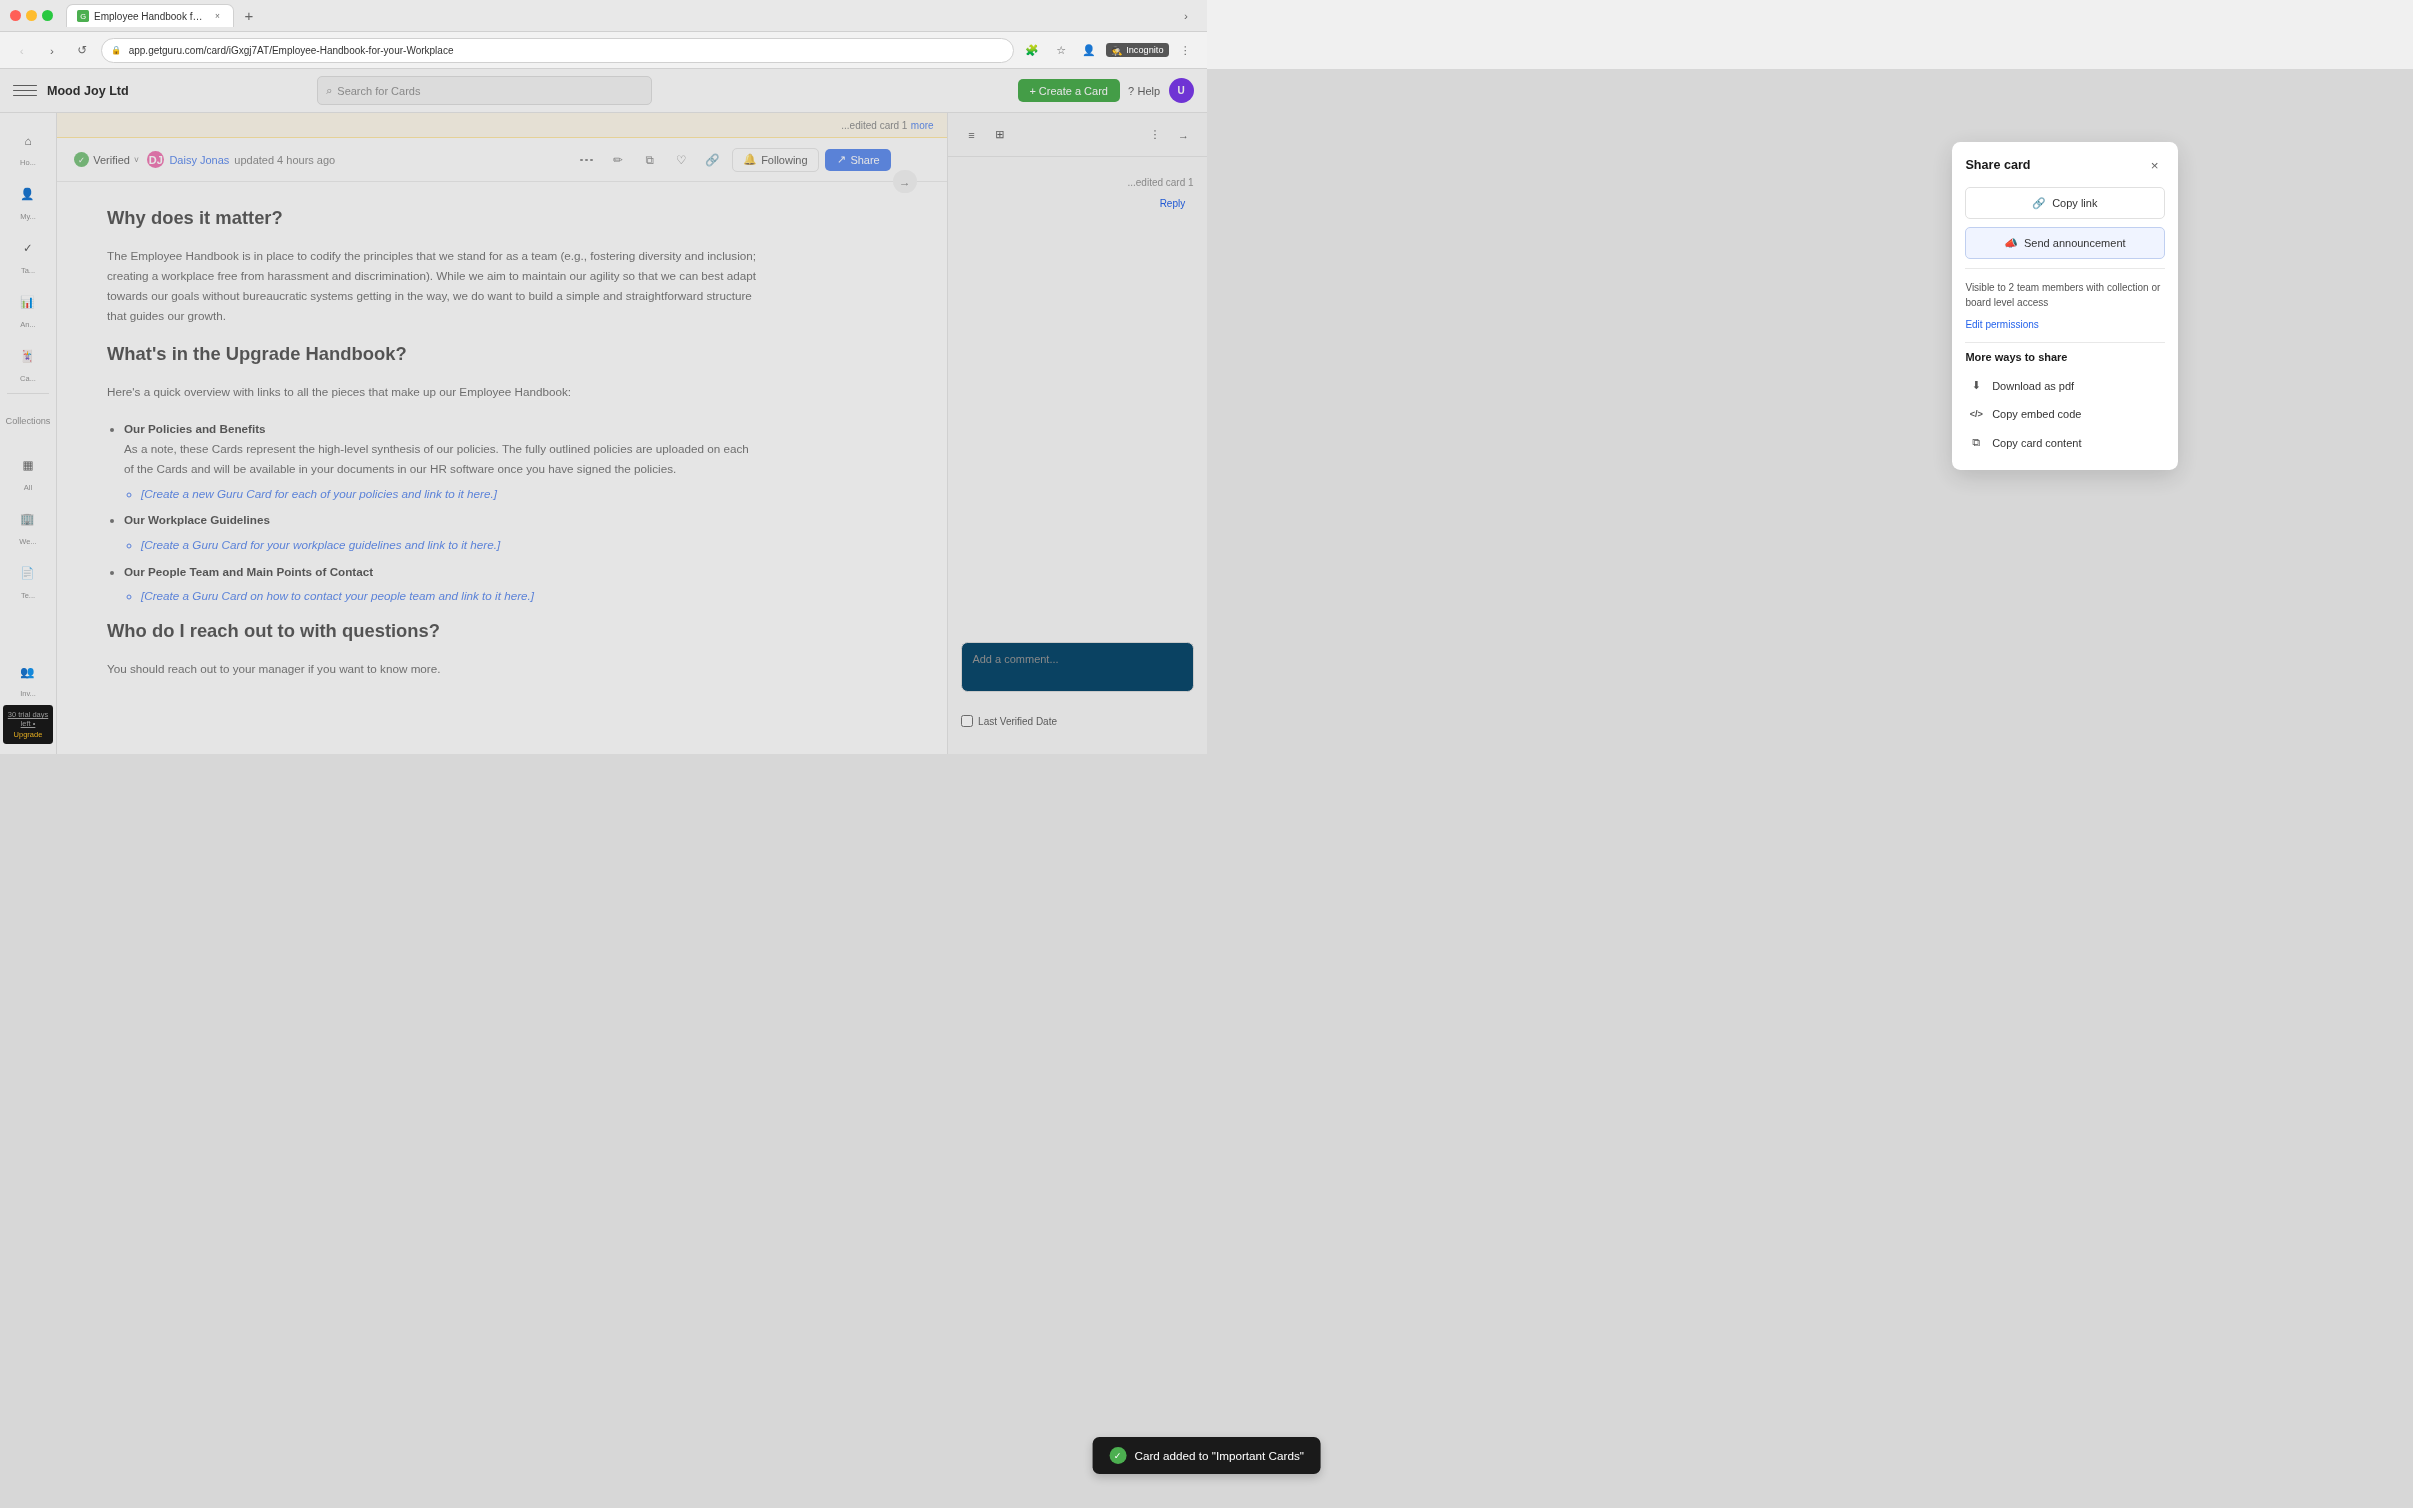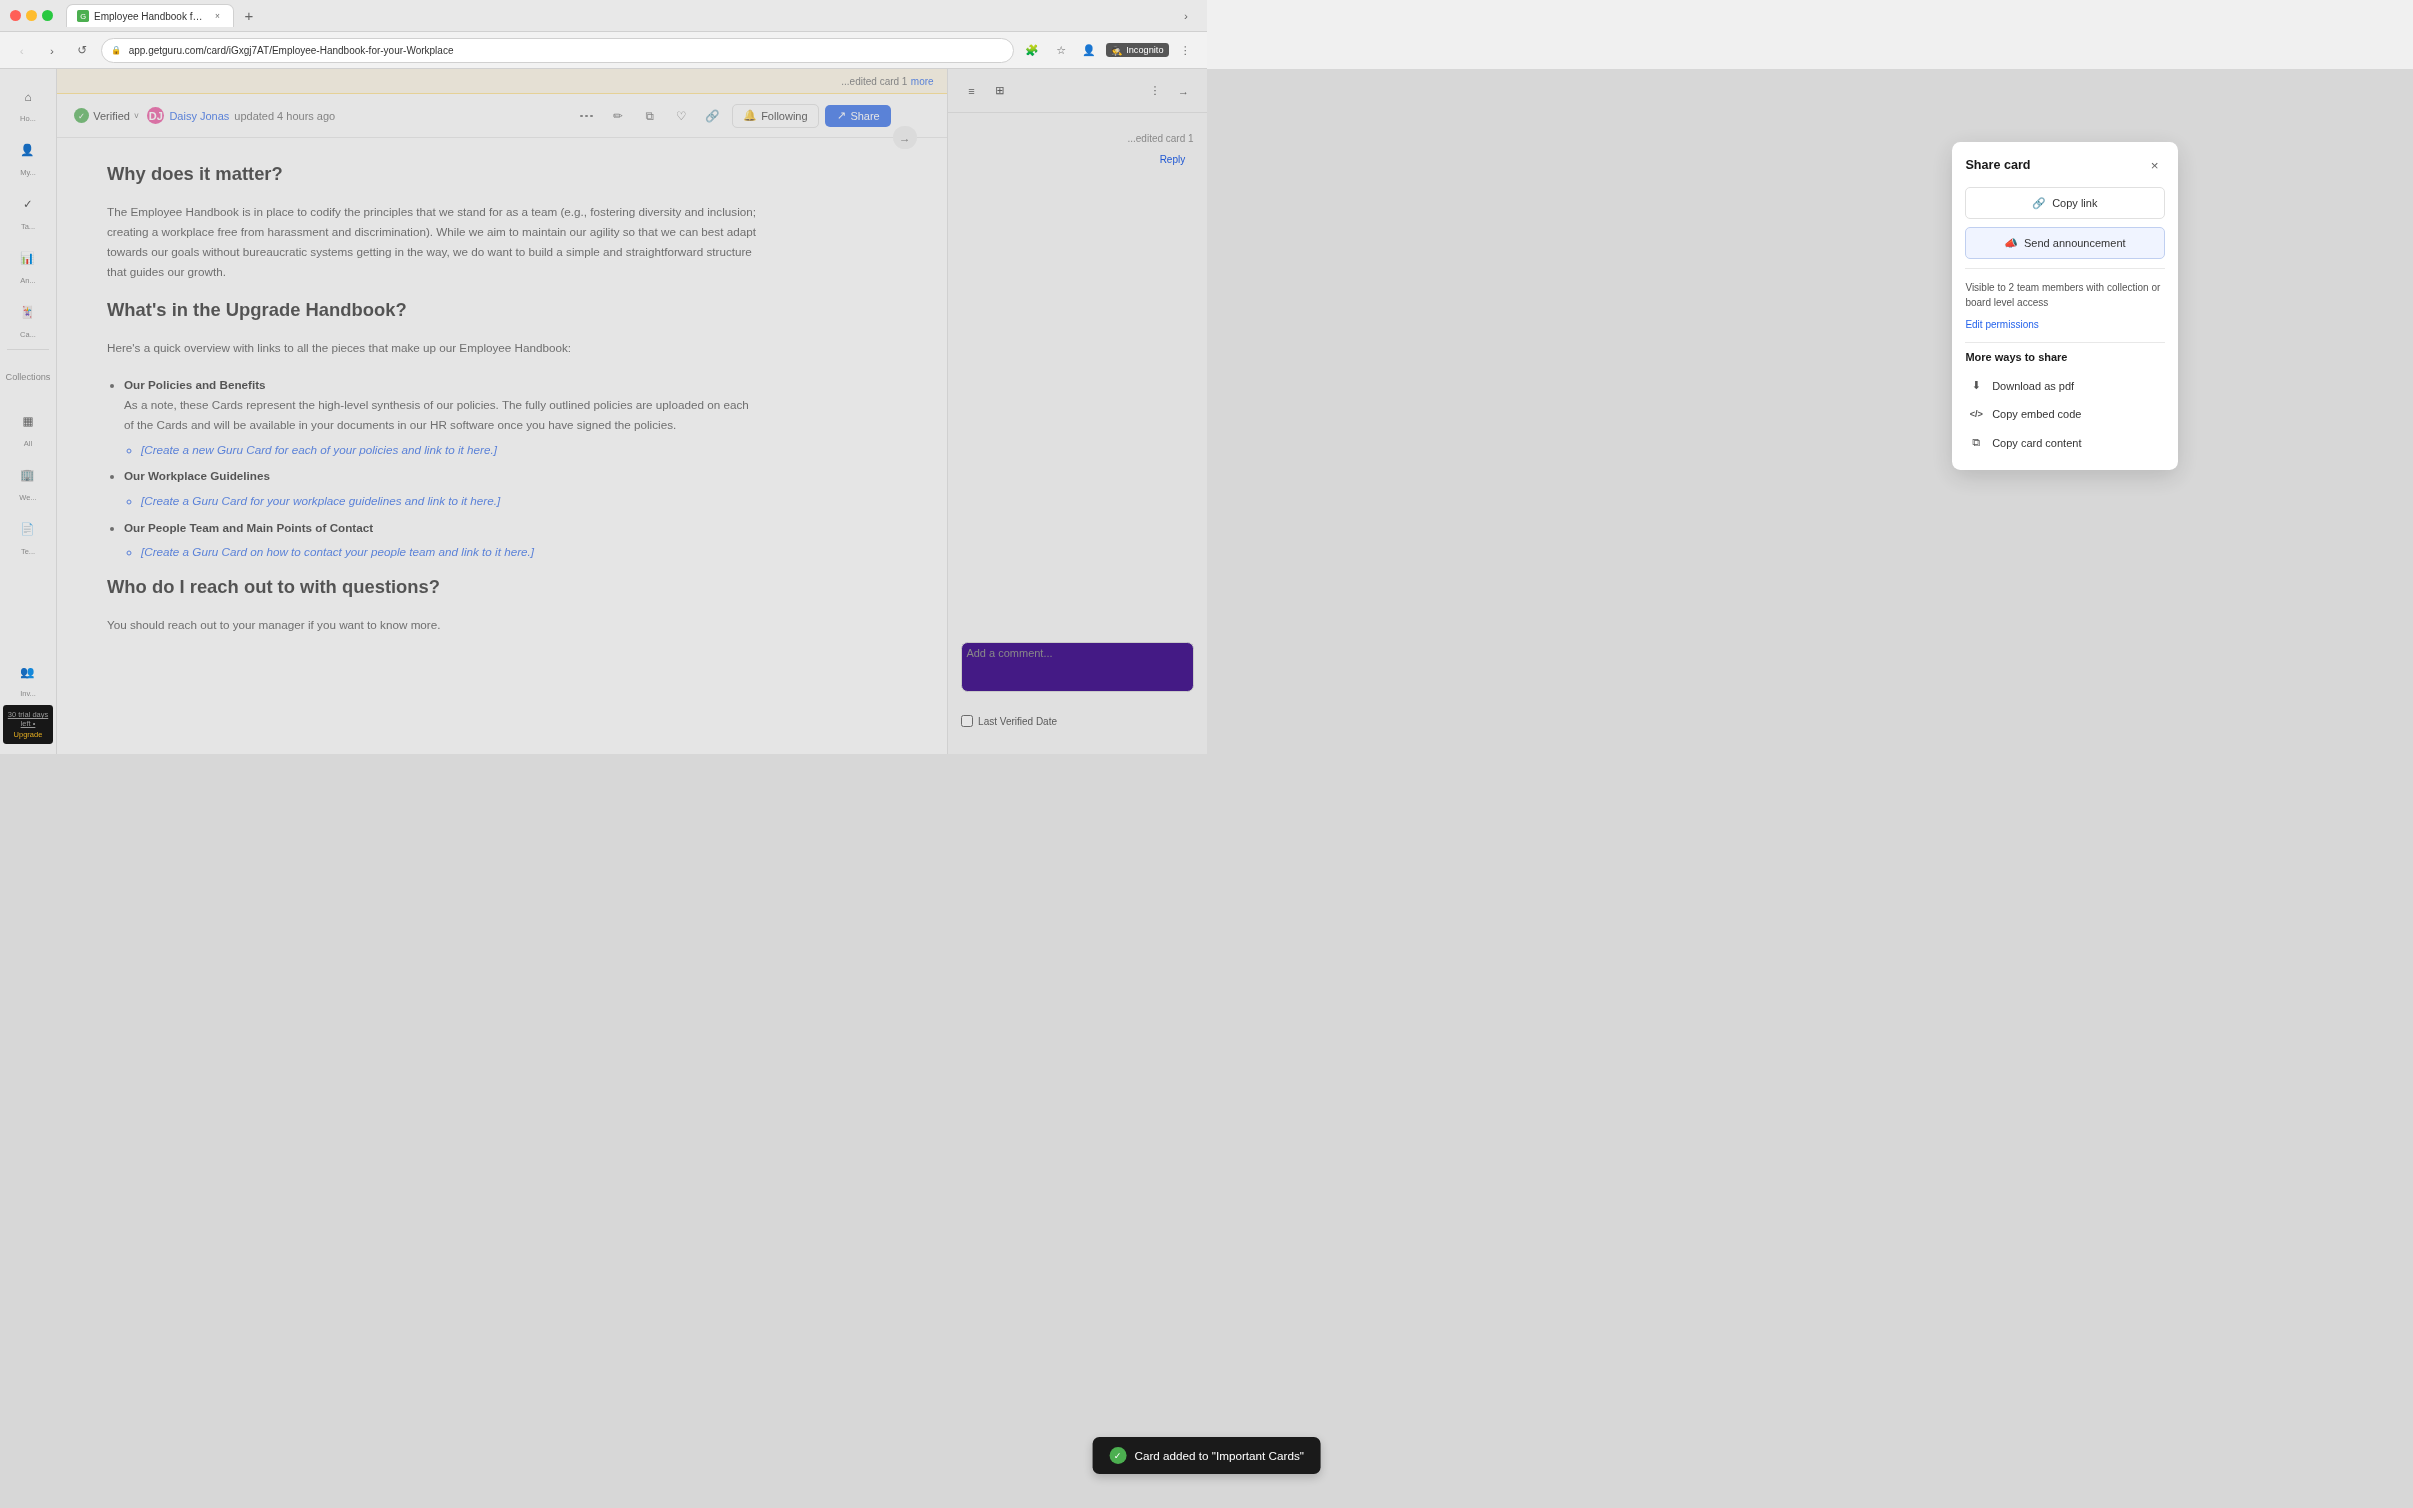--- a/index.html
+++ b/index.html
@@ -474,24 +474,24 @@
       align-items: center;
       justify-content: center;
       cursor: pointer;
       color: #666;
       font-size: 11px;
     }
     .right-panel-content {
       padding: 13.4px;
     }
     .comment-box {
-      background: #4c1d95;
+      background: #0c4a6e;
       border: 0.8px solid #e0e0e0;
       border-radius: 6.7px;
-      padding: 4px;
+      padding: 10px;
       font-size: 11px;
       color: #999;
       margin-top: auto;
       margin: 13.4px;
       min-height: 50px;
     }
     .verified-date {
       font-size: 10px;
       color: #666;
       padding: 10px 13.4px;
@@ -749,20 +749,41 @@
     <div class="incognito-badge">
       <span>🕵</span>
       <span style="font-size:9.2px;">Incognito</span>
     </div>
     <div class="browser-action-btn">⋮</div>
   </div>
 </div>
 
 <div class="app">
 
+  <div class="app-header">
+    <div class="hamburger">
+      <div class="hamburger-line"></div>
+      <div class="hamburger-line"></div>
+      <div class="hamburger-line"></div>
+    </div>
+    <span class="app-logo">Mood Joy Ltd</span>
+    <div class="search-bar">
+      <span style="font-size:11px;color:#999;">⌕</span>
+      <span>Search for Cards</span>
+    </div>
+    <div class="header-actions">
+      <button class="create-card-btn">+ Create a Card</button>
+      <div class="help-btn">
+        <span>?</span>
+
+        <span style="font-size:11px;color:#666;"> Help</span>
+      </div>
+      <div class="avatar">U</div>
+    </div>
+  </div>
 
   <div class="main-content">
 
     <div class="sidebar">
       <div class="sidebar-item-wrapper">
         <div class="sidebar-item">⌂</div>
         <div class="sidebar-label">Ho...</div>
       </div>
       <div class="sidebar-item-wrapper">
         <div class="sidebar-item">👤</div>

